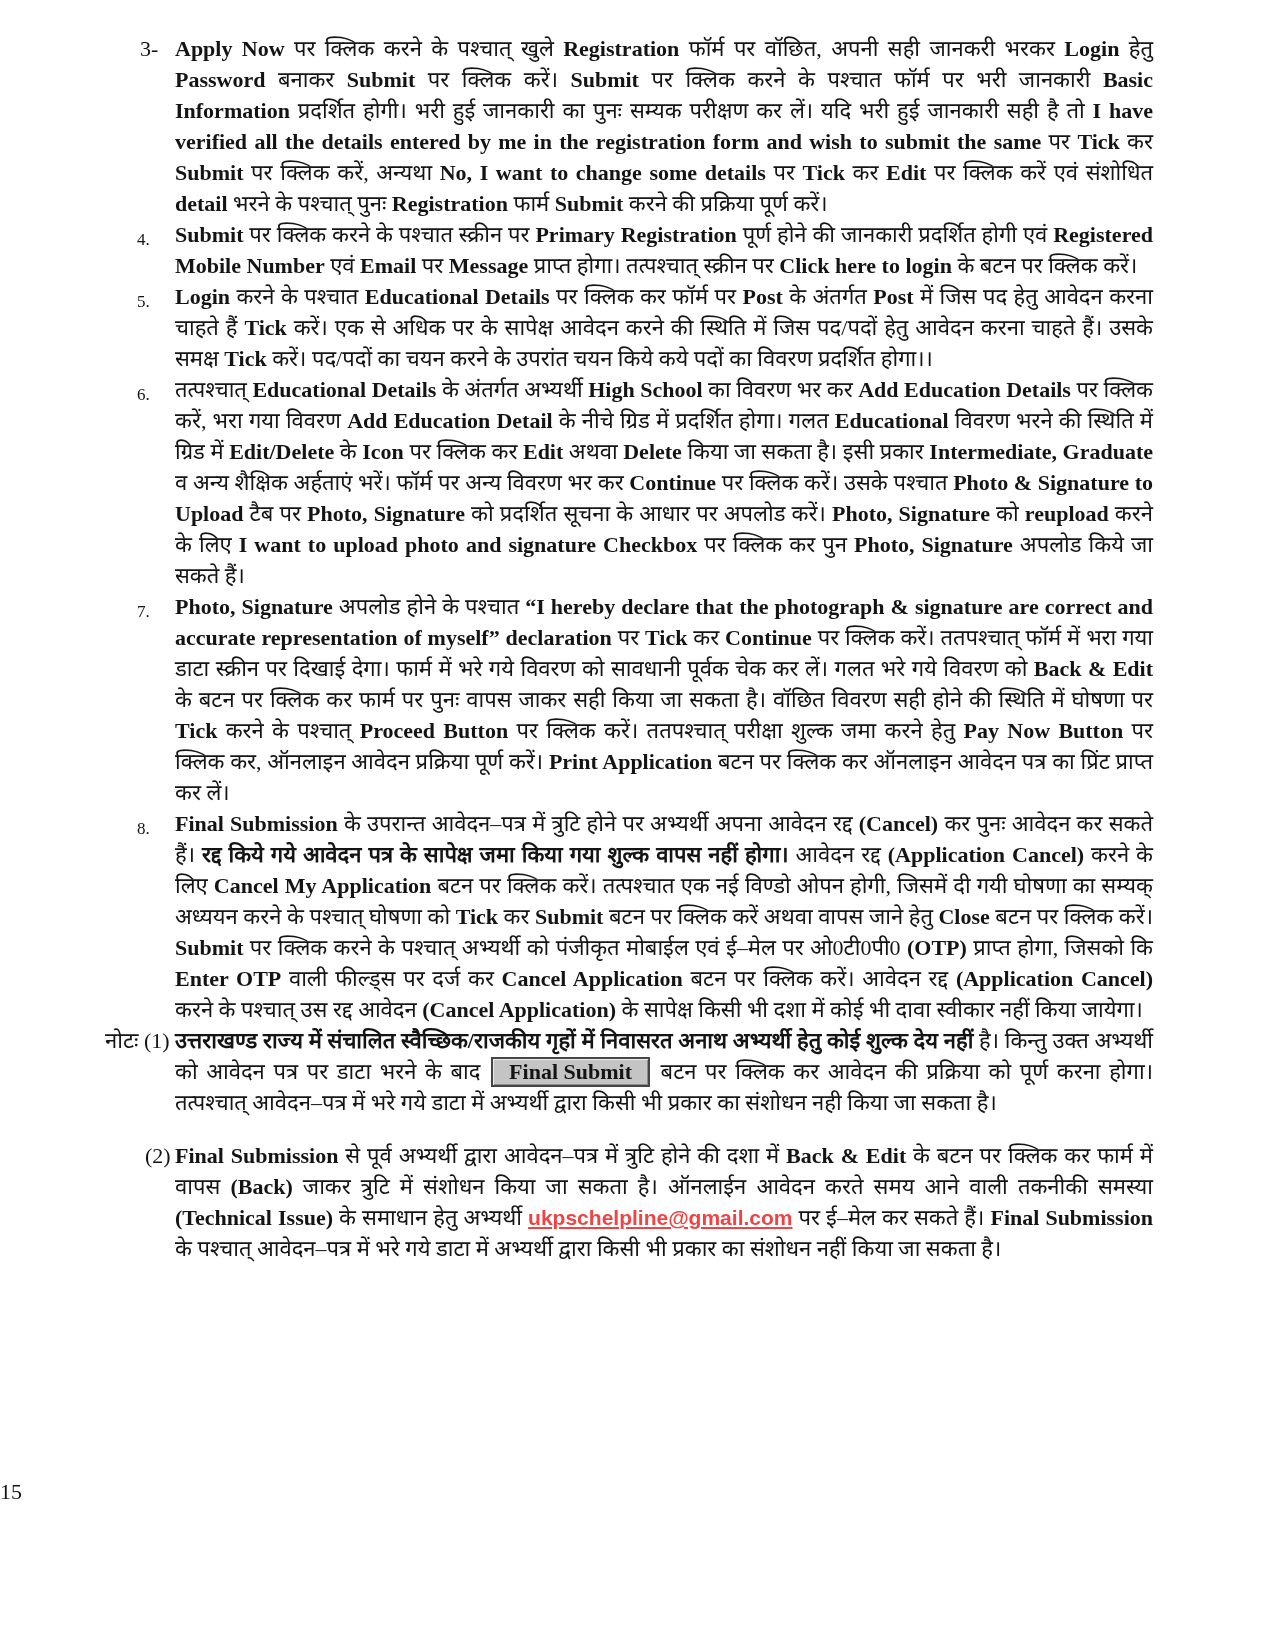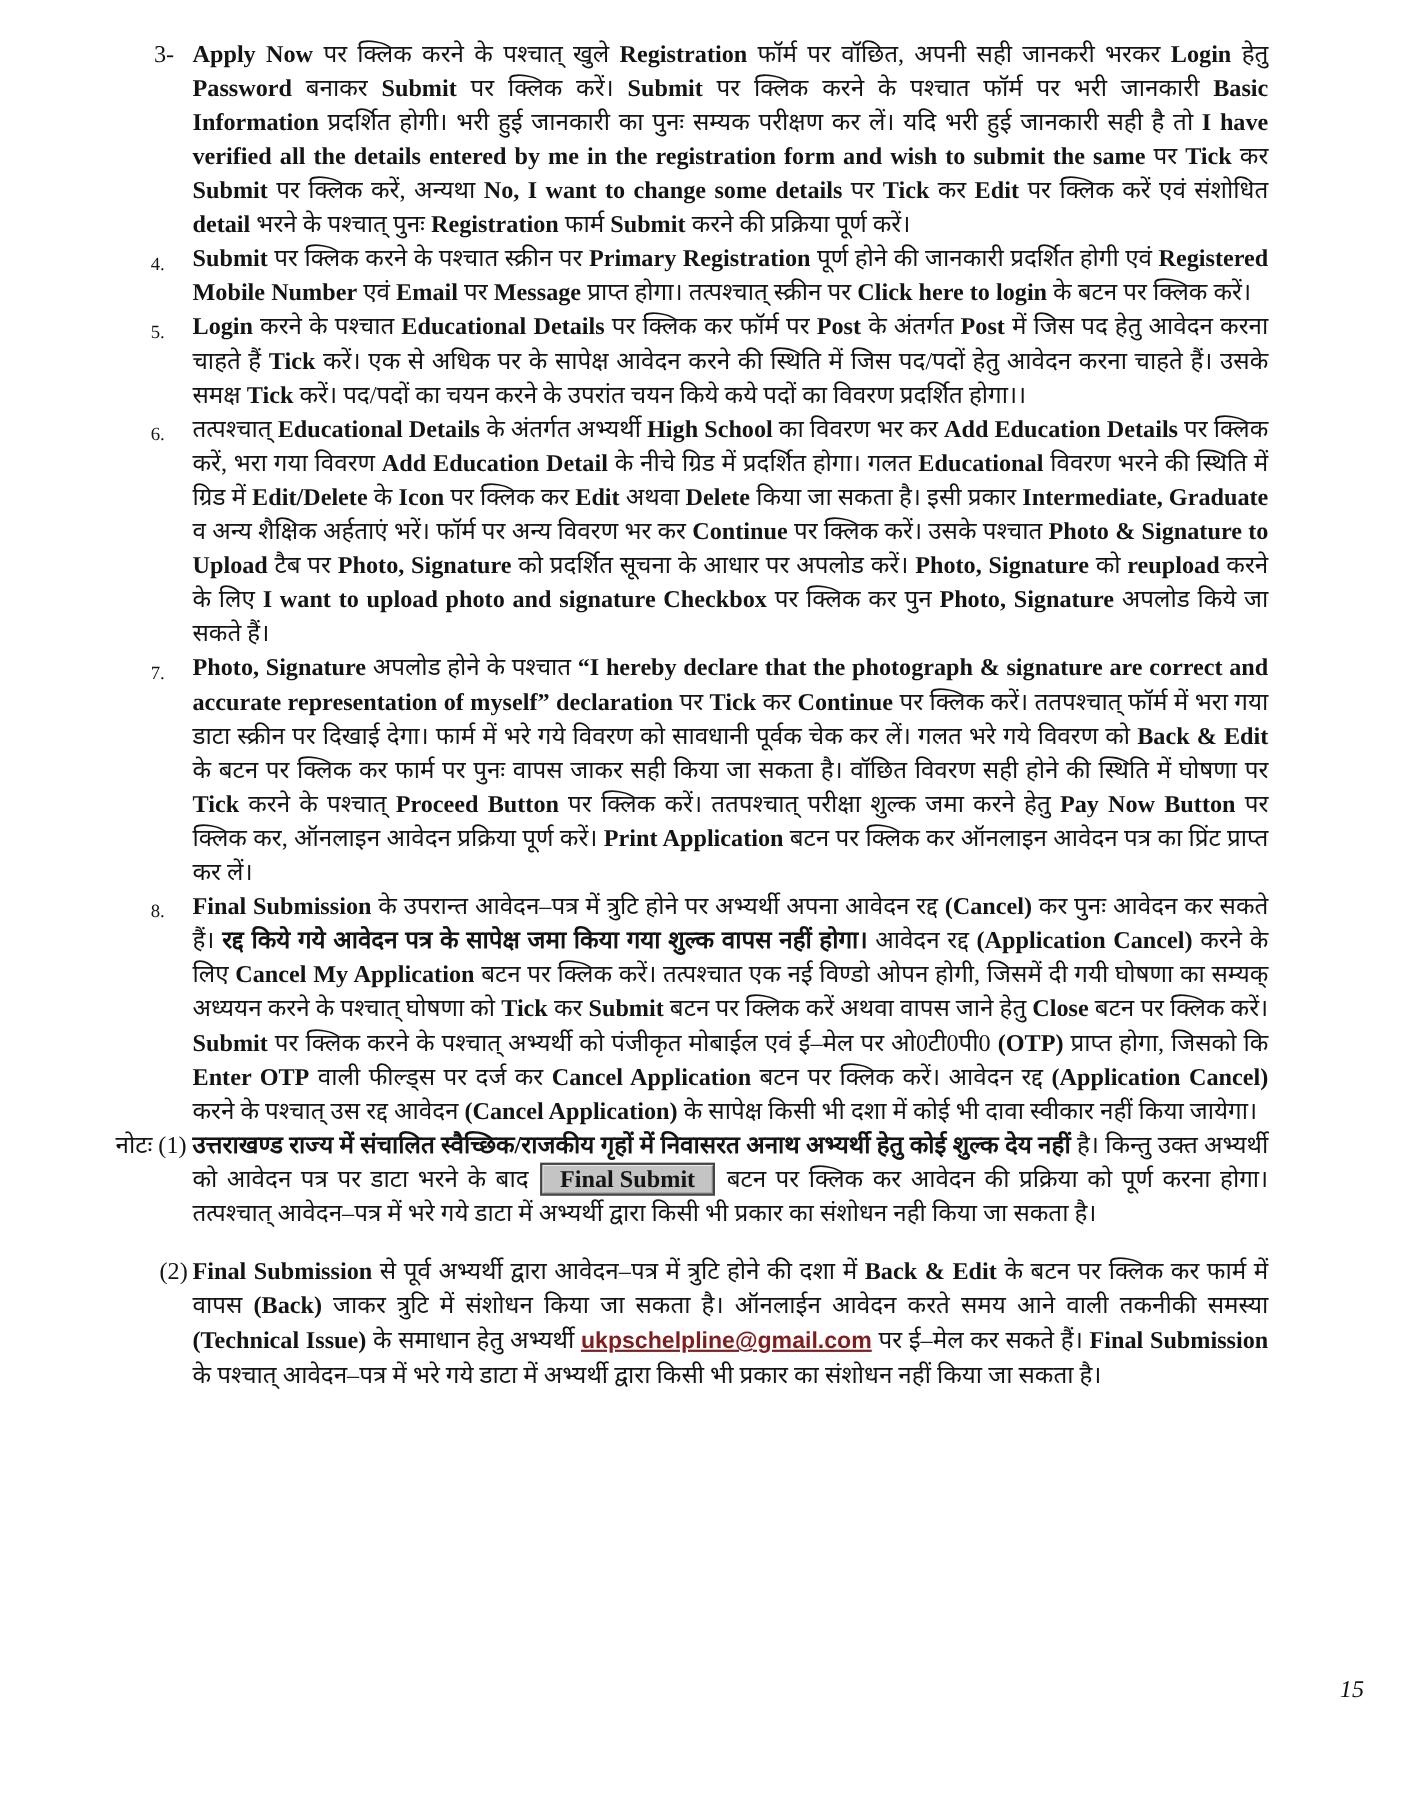--- a/index.html
+++ b/index.html
@@ -34,32 +34,31 @@
   .btnimg {
     display:inline-block;
     background:#c4c4c4;
     border:2px solid #454545;
     box-shadow: inset 1px 1px 0 #ececec, inset -1px -1px 0 #8d8d8d;
     padding:0 16px;
     line-height:26px;
     margin:0 2px;
   }
   .link {
-    color:#7f1d1d;
+    color:#ef4444;
     font-weight:bold;
     text-decoration:underline;
     font-family:"Liberation Sans","DejaVu Sans",sans-serif;
     font-size:21px;
   }
   .pagenum {
     position:absolute;
-    top:1520px; left:0;
+    top:1476px; left:0;
     width:1240px;
-    text-align:right;
-    font-style:italic;
+    text-align:left;
   }
 </style>
 </head>
 <body>
 
 <div class="page">
   <div class="content">
       <div class="para step-large"><span class="marker">3-</span><span class="b">Apply Now</span><span> पर क्लिक करने के पश्चात् खुले </span><span class="b">Registration</span><span> फॉर्म पर वॉछित, अपनी सही जानकरी भरकर </span><span class="b">Login</span><span> हेतु </span><span class="b">Password</span><span> बनाकर </span><span class="b">Submit</span><span> पर क्लिक करें। </span><span class="b">Submit</span><span> पर क्लिक करने के पश्चात फॉर्म पर भरी जानकारी </span><span class="b">Basic Information</span><span> प्रदर्शित होगी। भरी हुई जानकारी का पुनः सम्यक परीक्षण कर लें। यदि भरी हुई जानकारी सही है तो </span><span class="b">I have verified all the details entered by me in the registration form and wish to submit the same</span><span> पर </span><span class="b">Tick</span><span> कर </span><span class="b">Submit</span><span> पर क्लिक करें, अन्यथा </span><span class="b">No, I want to change some details</span><span> पर </span><span class="b">Tick</span><span> कर </span><span class="b">Edit</span><span> पर क्लिक करें एवं संशोधित </span><span class="b">detail</span><span> भरने के पश्चात् पुनः </span><span class="b">Registration</span><span> फार्म </span><span class="b">Submit</span><span> करने की प्रक्रिया पूर्ण करें।</span></div>
       <div class="para step"><span class="marker">4.</span><span class="b">Submit</span><span> पर क्लिक करने के पश्चात स्क्रीन पर </span><span class="b">Primary Registration</span><span> पूर्ण होने की जानकारी प्रदर्शित होगी एवं </span><span class="b">Registered Mobile Number</span><span> एवं </span><span class="b">Email</span><span> पर </span><span class="b">Message</span><span> प्राप्त होगा। तत्पश्चात् स्क्रीन पर </span><span class="b">Click here to login</span><span> के बटन पर क्लिक करें।</span></div>
       <div class="para step"><span class="marker">5.</span><span class="b">Login</span><span> करने के पश्चात </span><span class="b">Educational Details</span><span> पर क्लिक कर फॉर्म पर </span><span class="b">Post</span><span> के अंतर्गत </span><span class="b">Post</span><span> में जिस पद हेतु आवेदन करना चाहते हैं </span><span class="b">Tick</span><span> करें। एक से अधिक पर के सापेक्ष आवेदन करने की स्थिति में जिस पद/पदों हेतु आवेदन करना चाहते हैं। उसके समक्ष </span><span class="b">Tick</span><span> करें। पद/पदों का चयन करने के उपरांत चयन किये कये पदों का विवरण प्रदर्शित होगा।।</span></div>

